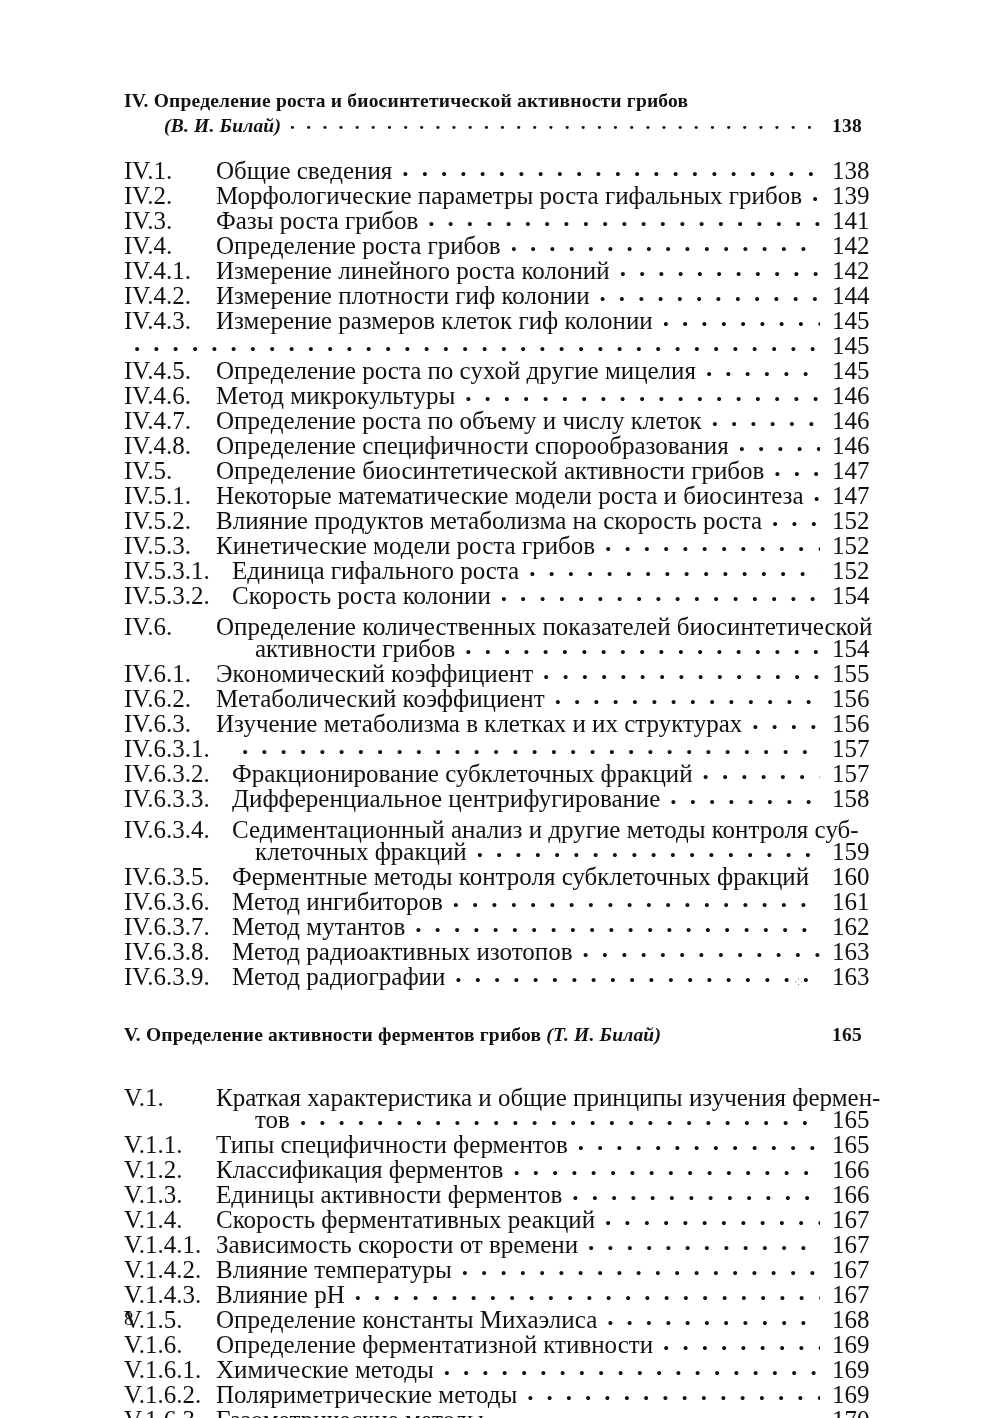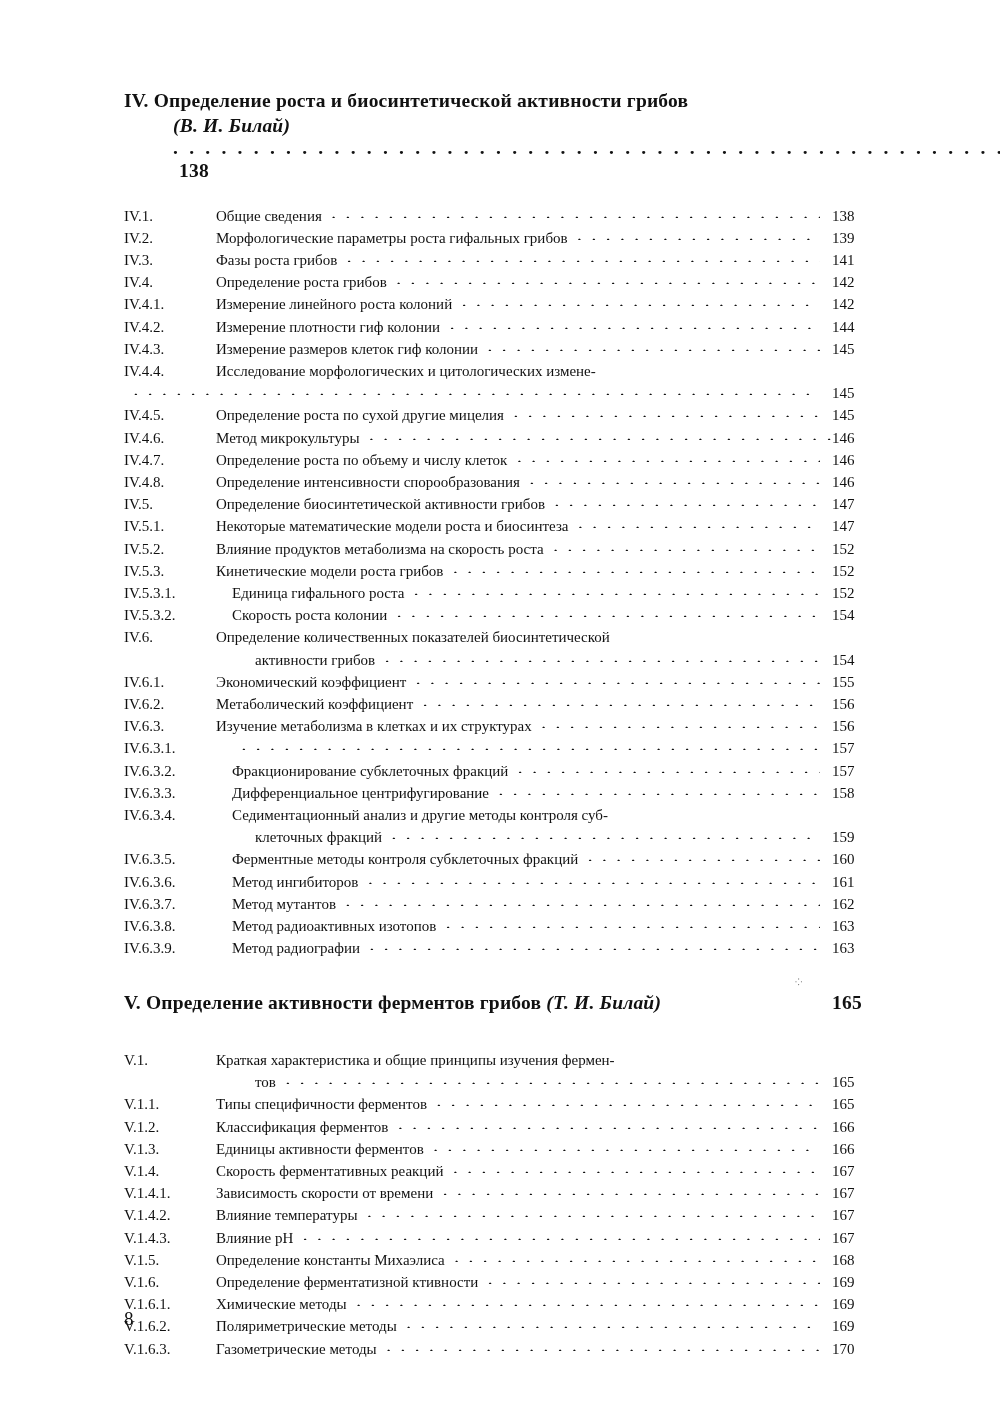--- a/index.html
+++ b/index.html
@@ -71,28 +71,27 @@
     flex: 0 0 auto;
     width: 44px;
     text-align: left;
     font-weight: bold;
     font-style: normal;
     padding-left: 6px;
   }
   
   .section-head .head-line2 {
     padding-left: 40px;
-    flex-direction: column;
   }
   
   .section-head.no-leader .leader::before { content: ""; }
 
   
   .toc {
-    font-size: 15px;
+    font-size: 25px;
     line-height: 22.2px;
   }
   .entry {
     display: flex;
     align-items: baseline;
     white-space: nowrap;
   }
   .entry .num {
     flex: 0 0 auto;
     width: 92px;
@@ -219,26 +218,20 @@
         <span class="pageno">144</span>
       </div>
 
       <div class="entry">
         <span class="num">IV.4.3.</span>
         <span class="title">Измерение размеров клеток гиф колонии</span>
         <span class="leader"></span>
         <span class="pageno">145</span>
       </div>
 
-      <div class="entry nodots">
-        <span class="num">IV.4.4.</span>
-        <span class="title">Исследование морфологических и цитологических измене-</span>
-        <span class="leader"></span>
-        <span class="pageno"></span>
-      </div>
       <div class="entry cont">
         <span class="num"></span>
         <span class="leader"></span>
         <span class="pageno">145</span>
       </div>
 
       <div class="entry">
         <span class="num">IV.4.5.</span>
         <span class="title">Определение роста по сухой другие мицелия</span>
         <span class="leader"></span>
@@ -254,21 +247,21 @@
 
       <div class="entry">
         <span class="num">IV.4.7.</span>
         <span class="title">Определение роста по объему и числу клеток</span>
         <span class="leader"></span>
         <span class="pageno">146</span>
       </div>
 
       <div class="entry">
         <span class="num">IV.4.8.</span>
-        <span class="title">Определение интенсивности спорообразования</span>
+        <span class="title">Определение специфичности спорообразования</span>
         <span class="leader"></span>
         <span class="pageno">146</span>
       </div>
 
       <div class="entry">
         <span class="num">IV.5.</span>
         <span class="title">Определение биосинтетической активности грибов</span>
         <span class="leader"></span>
         <span class="pageno">147</span>
       </div>

